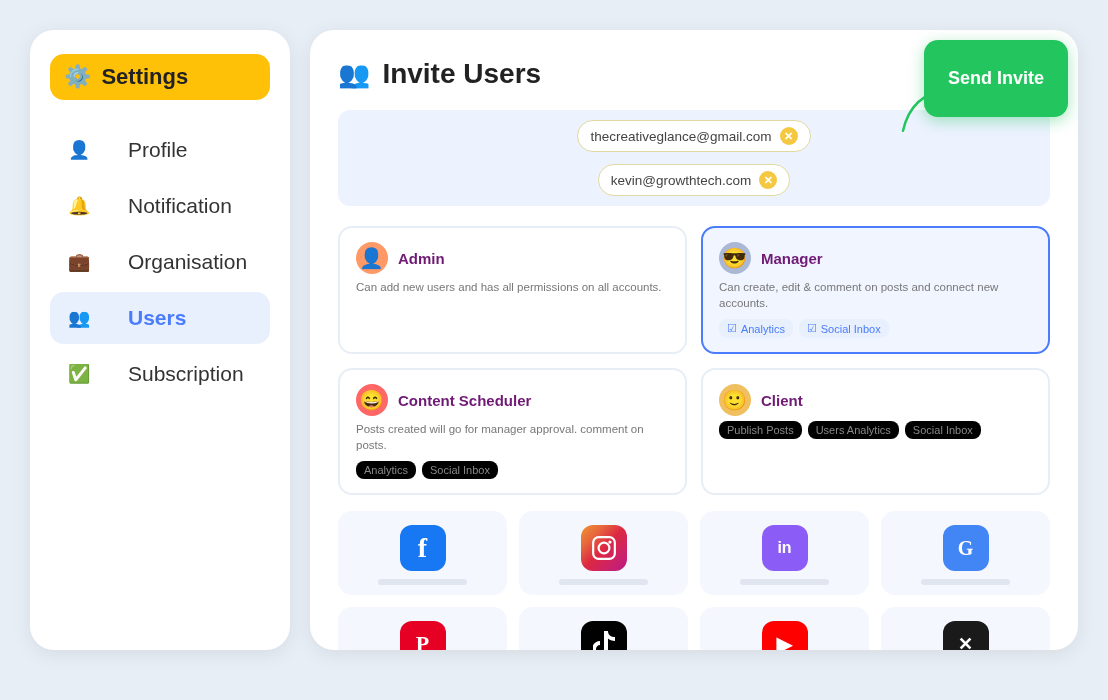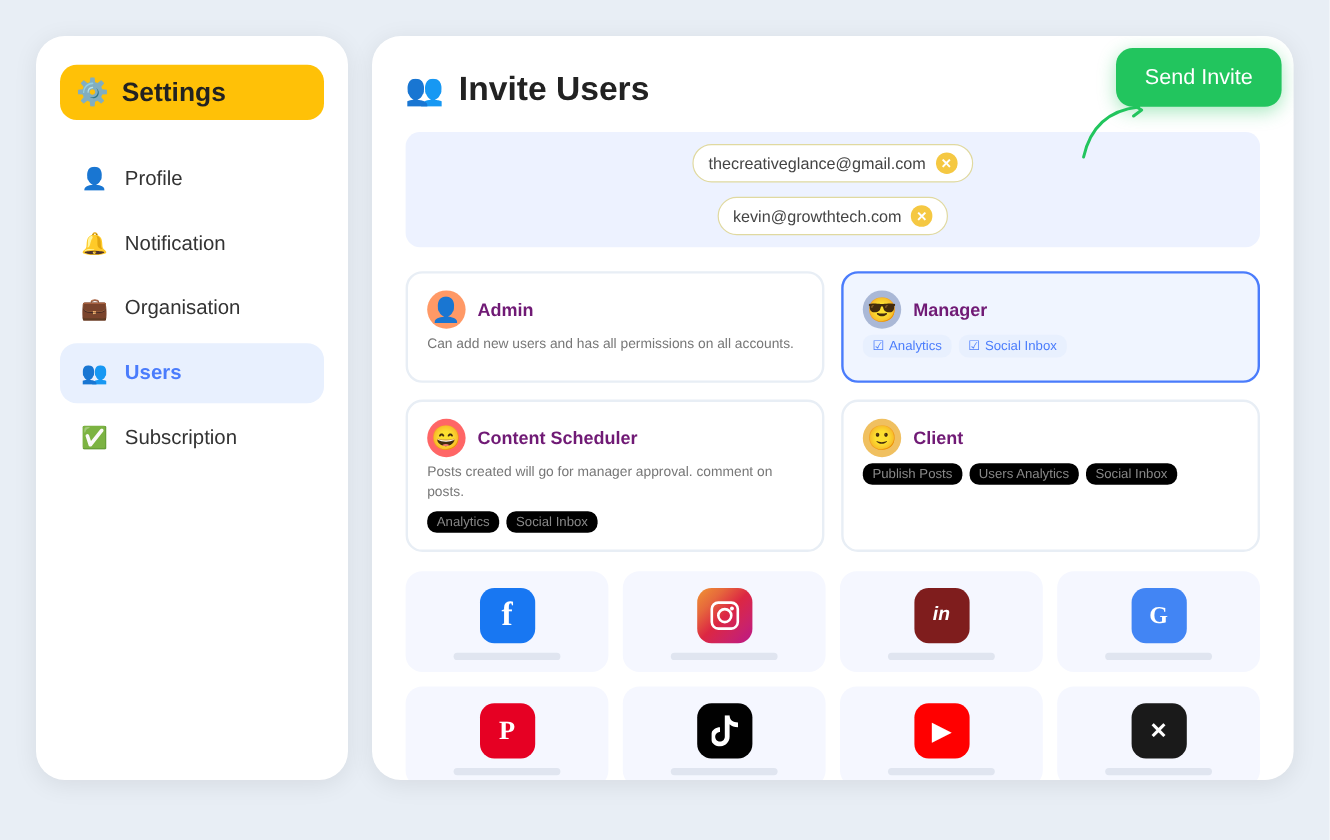--- a/index.html
+++ b/index.html
@@ -78,23 +78,24 @@
       color: #555;
       width: 22px;
       text-align: center;
     }
 
     .nav-item.active .nav-icon {
       color: #4a7cfc;
     }
 
     .nav-label {
-      font-size: 17px;
+      font-size: 21px;
       font-weight: 500;
       color: #333;
+      margin-left: 24px;
     }
 
     .nav-item.active .nav-label {
       color: #4a7cfc;
       font-weight: 700;
       text-align: right;
     }
 
     
     .main-panel {
@@ -277,39 +278,39 @@
 
     .social-line {
       width: 60%;
       height: 6px;
       background: #e0e5f0;
       border-radius: 3px;
     }
 
     .fb-bg { background: #1877F2; }
     .ig-bg { background: linear-gradient(135deg, #f09433 0%, #e6683c 25%, #dc2743 50%, #cc2366 75%, #bc1888 100%); }
-    .li-bg { background: #7f1d1d; font-style: italic; }
+    .li-bg { background: #8b5cf6; }
     .gm-bg { background: #4285F4; }
     .pt-bg { background: #E60023; }
     .tt-bg { background: #010101; }
     .yt-bg { background: #FF0000; }
     .tw-bg { background: #1a1a1a; }
 
     
     .send-invite-btn {
       position: absolute;
       top: 10px;
       right: 10px;
       background: #22c55e;
       color: white;
       border: none;
       border-radius: 14px;
-      padding: 14px 24px;
+      padding: 28px 24px;
       font-size: 18px;
-      font-weight: 400;
+      font-weight: 700;
       cursor: pointer;
       box-shadow: 0 4px 15px rgba(34,197,94,0.4);
       z-index: 10;
     }
 
     
     .arrow-decoration {
       position: absolute;
       top: 55px;
       right: 115px;
@@ -394,20 +395,21 @@
         </div>
         <div class="role-desc">Can add new users and has all permissions on all accounts.</div>
         <div class="role-badges"></div>
       </div>
 
       <div class="role-card selected">
         <div class="role-card-header">
           <div class="role-avatar manager-avatar">😎</div>
           <span class="role-name">Manager</span>
         </div>
+        <div class="role-desc">Can create, edit &amp; comment on posts and connect new accounts.</div>
         <div class="role-badges">
           <span class="role-badge">
             <span class="check">☑</span>
             <span>Analytics</span>
           </span>
           <span class="role-badge">
             <span class="check">☑</span>
             <span>Social Inbox</span>
           </span>
         </div>

